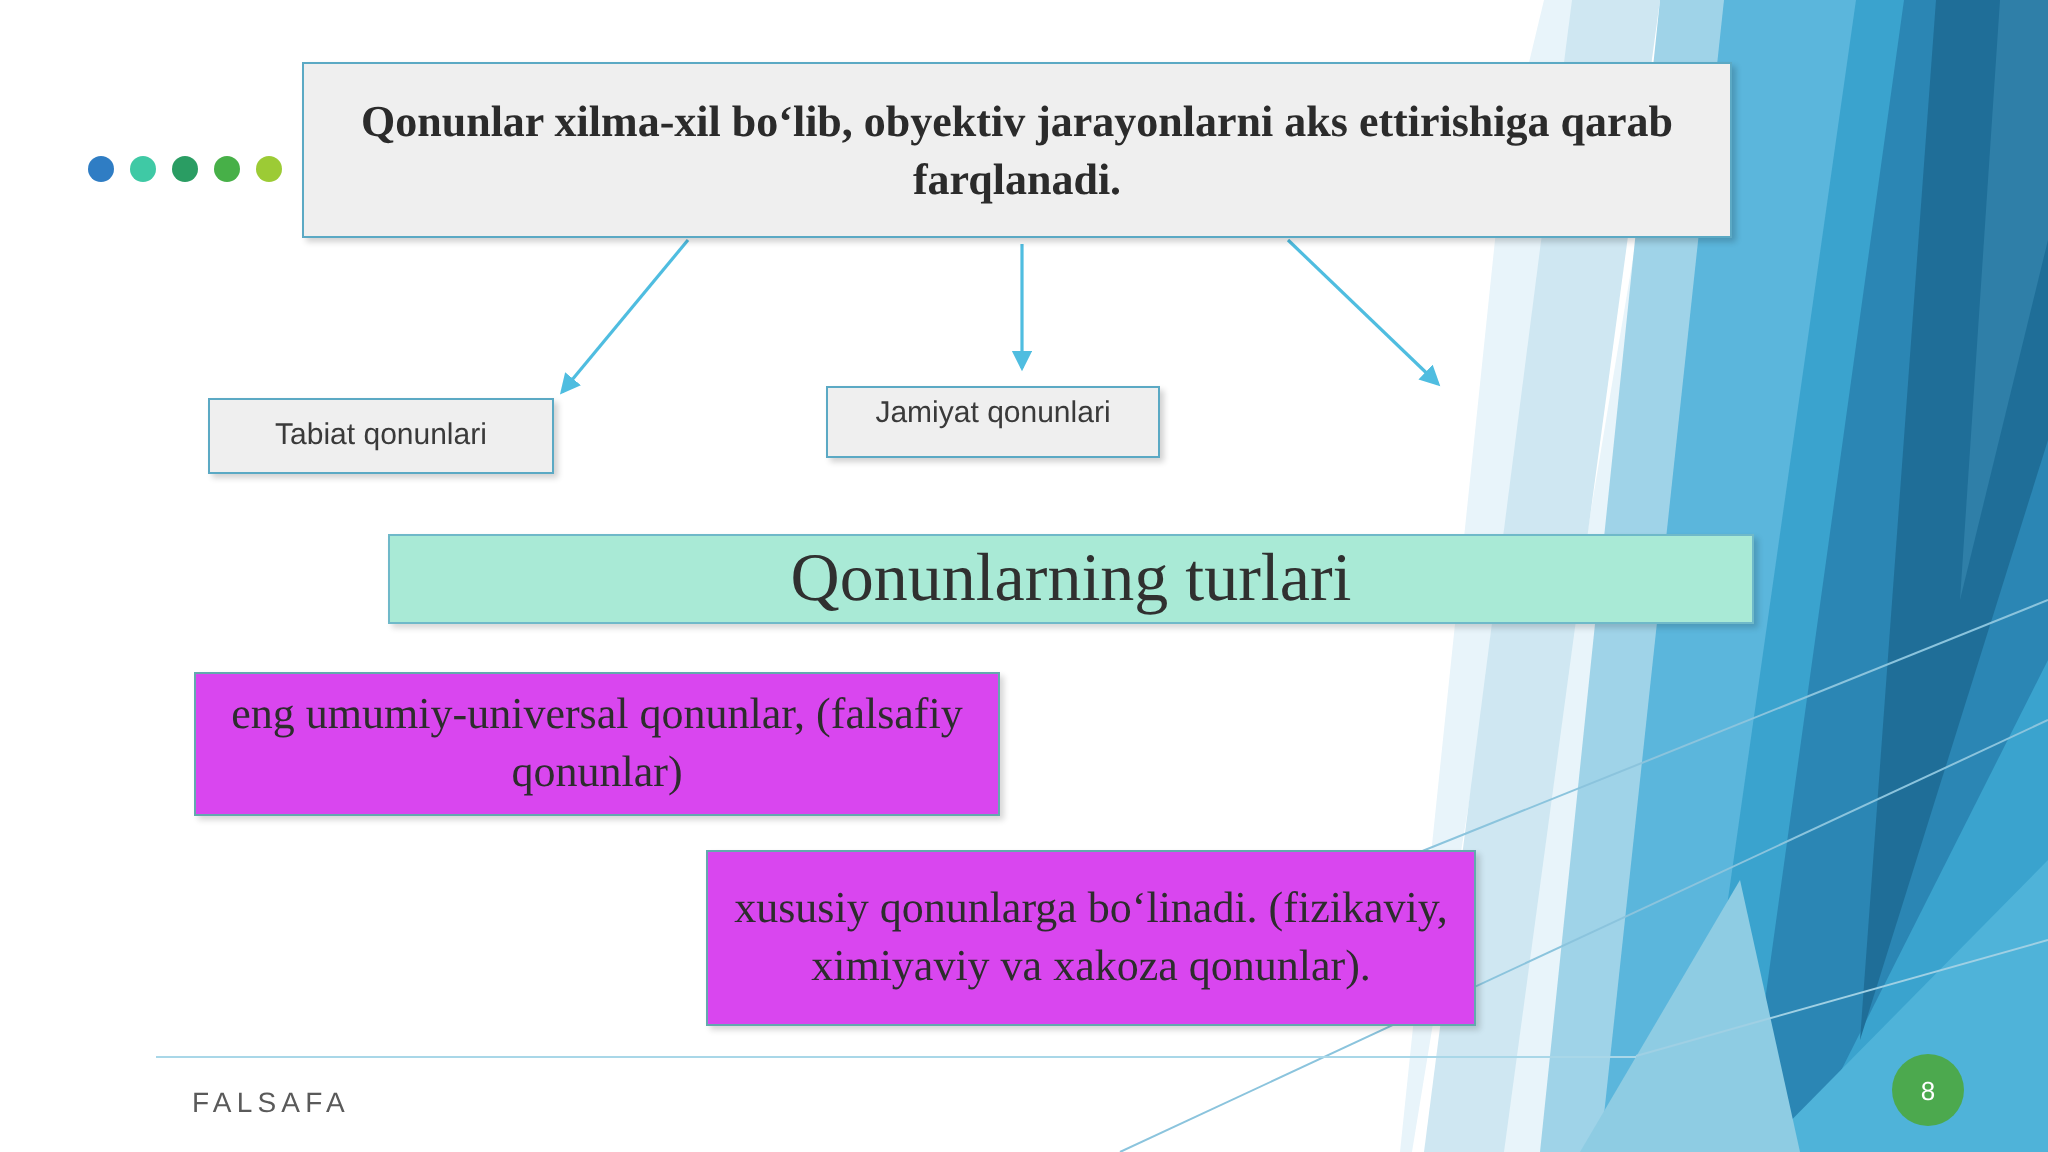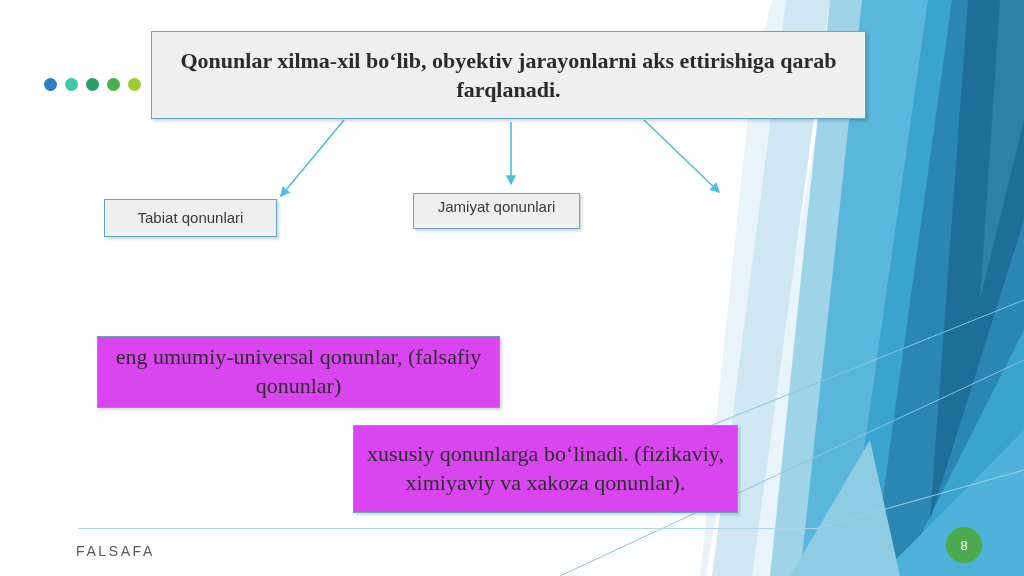--- a/index.html
+++ b/index.html
@@ -112,21 +112,21 @@
   #footer-rule {
     position: absolute;
     left: 78px;
     top: 528px;
     width: 740px;
     height: 1px;
     background: #a9d7e8;
   }
   #footer-label {
     position: absolute;
-    left: 76px;
+    left: 96px;
     top: 543px;
     font-family: "Liberation Sans", sans-serif;
     font-size: 14px;
     letter-spacing: 2.6px;
     color: #5a5a5a;
   }
   #page-number-badge {
     position: absolute;
     left: 946px;
     top: 527px;
@@ -191,20 +191,23 @@
 
   <div id="box-tabiat" class="node small-box">
     <span class="node-text">Tabiat qonunlari</span>
   </div>
 
   <div id="box-jamiyat" class="node small-box">
     <span class="node-text">Jamiyat qonunlari</span>
   </div>
 
 
+  <div id="banner" class="node">
+    <span class="node-text">Qonunlarning turlari</span>
+  </div>
 
   <div id="box-universal" class="node mint-box">
     <span class="node-text">eng umumiy-universal qonunlar, (falsafiy qonunlar)</span>
   </div>
 
 
   <div id="box-xususiy" class="node mint-box">
     <span class="node-text">xususiy qonunlarga bo‘linadi. (fizikaviy, ximiyaviy va xakoza qonunlar).</span>
   </div>
 

